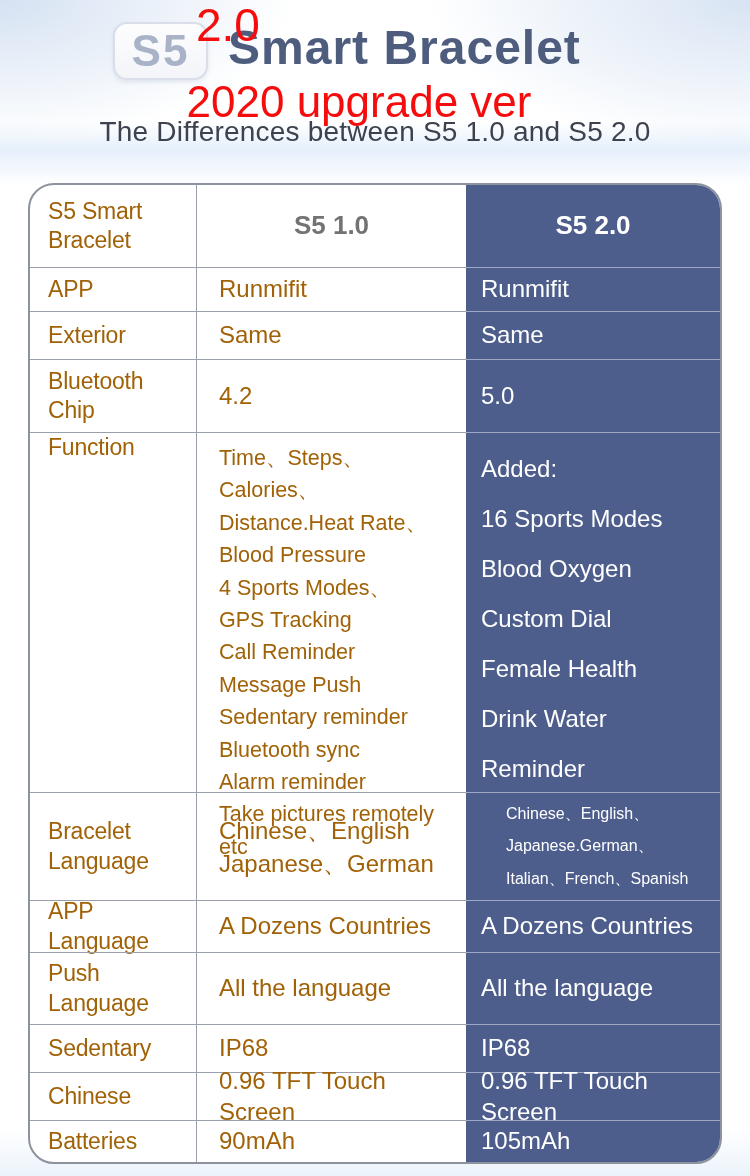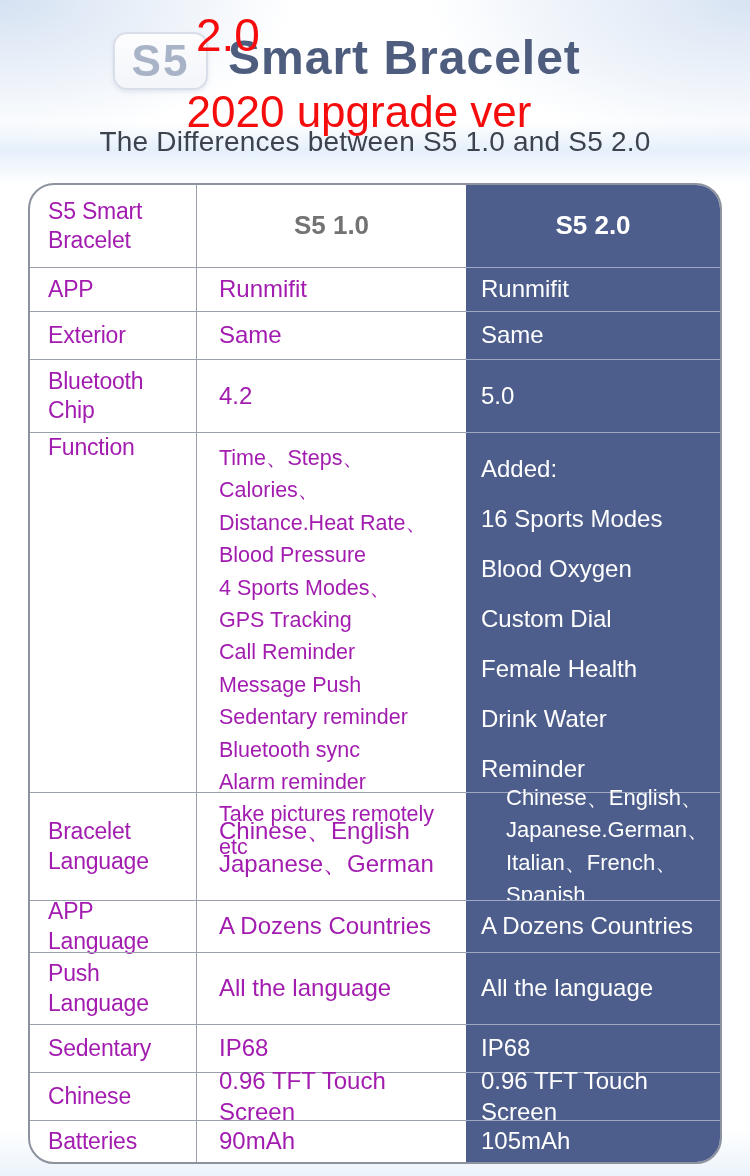--- a/index.html
+++ b/index.html
@@ -10,21 +10,21 @@
   }
   .bg{
     position:absolute;inset:0;pointer-events:none;
     background:
       radial-gradient(420px 200px at 0% 0%, rgba(199,216,238,0.75), rgba(255,255,255,0) 70%),
       radial-gradient(460px 210px at 100% 0%, rgba(199,216,238,0.7), rgba(255,255,255,0) 70%),
       linear-gradient(180deg, rgba(255,255,255,0) 122px, rgba(198,221,246,0.45) 150px, rgba(255,255,255,0) 185px),
       linear-gradient(180deg, rgba(255,255,255,0) 1130px, rgba(206,224,244,0.4) 1176px),
       #ffffff;
   }
-  .hero{position:absolute;left:0;top:18px;width:750px;height:183px;}
+  .hero{position:absolute;left:0;top:8px;width:750px;height:183px;}
   .badge{
     position:absolute;left:113px;top:14px;width:95px;height:58px;
     border:2px solid #d9dee8;border-radius:14px;box-sizing:border-box;
     background:linear-gradient(180deg,#fdfdfe,#f3f5f9);
     display:flex;align-items:center;justify-content:center;
     color:#a9b3c7;font-size:44px;font-weight:bold;letter-spacing:2px;
     box-shadow:0 2px 4px rgba(120,140,170,0.18);
   }
   .sup{
     position:absolute;left:196px;top:-6px;z-index:3;
@@ -46,36 +46,36 @@
   .table{
     position:absolute;left:28px;top:183px;width:694px;height:981px;box-sizing:border-box;
     border:2px solid #8d939e;border-radius:26px;overflow:hidden;
     display:grid;background:#ffffff;
     grid-template-columns:167px 269px 1fr;
     grid-template-rows:82px 44px 48px 73px 360px 108px 52px 72px 48px 48px 1fr;
   }
   .cell{
     display:flex;align-items:center;box-sizing:border-box;
     padding:0 6px 0 20px;white-space:pre-line;line-height:1.28;
-    font-size:24px;color:#a21caf;border-top:1px solid #9aa0ab;
+    font-size:24px;color:#a16207;border-top:1px solid #9aa0ab;
   }
   .label{border-right:1px solid #9aa0ab;font-size:23px;letter-spacing:-0.2px;padding-left:18px;}
   .v1{padding-left:22px;}
   .v2{
     background:var(--accent);color:#ffffff;
     border-top:1px solid rgba(225,229,238,0.55);padding-left:15px;
   }
   .hdr{border-top:none;}
   .v1.hdr,.v2.hdr{justify-content:center;font-weight:bold;font-size:26px;padding:0;}
   .v1.hdr{color:#737373;}
   .fn{align-items:flex-start;}
   .fn.v1{line-height:32.4px;padding-top:9px;font-size:21.5px;}
   .fn.v2{line-height:50px;padding-top:11px;}
   .lang.v1{line-height:33px;}
-  .lang.v2{line-height:32.4px;font-size:22px;padding-left:40px;}
+  .lang.v2{line-height:32.4px;font-size:16px;padding-left:40px;}
 </style>
 </head>
 <body>
 
 <div class="bg"></div>
 
 <header class="hero">
   <div class="badge">
     <span>S5</span>
   </div>

